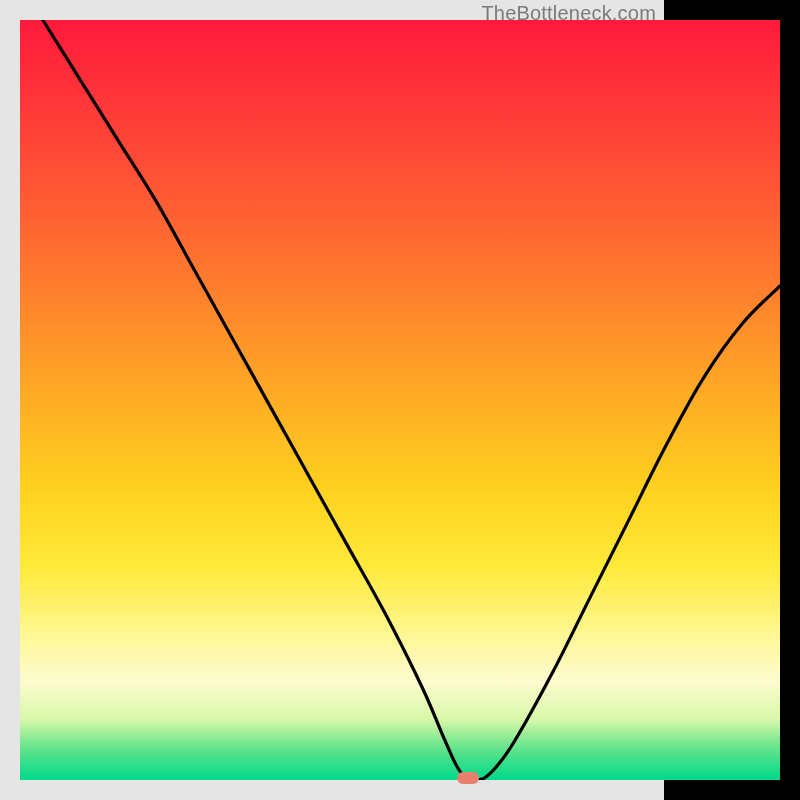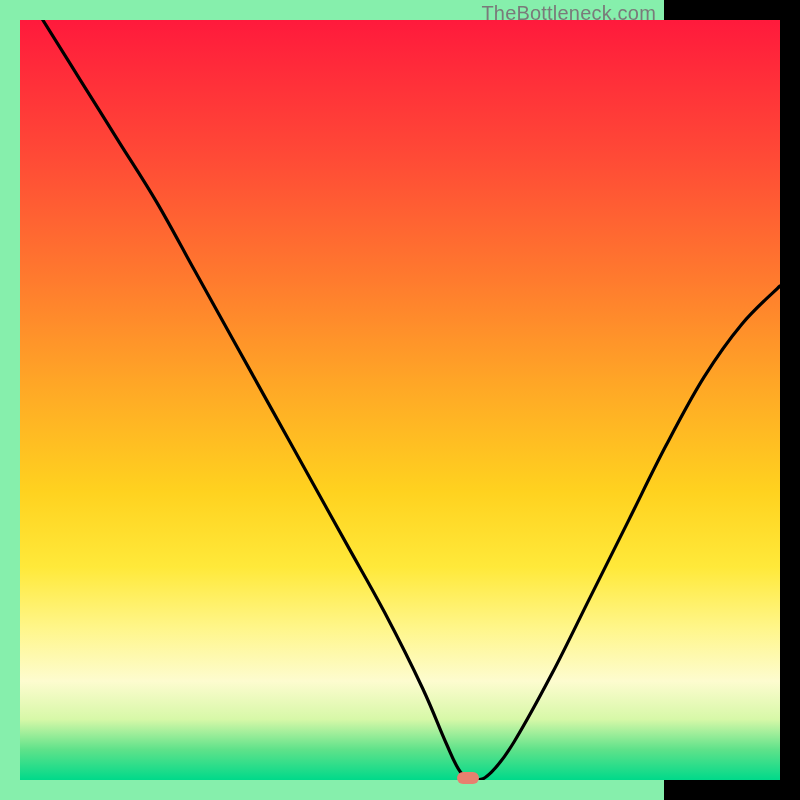--- a/index.html
+++ b/index.html
@@ -8,21 +8,21 @@
     width: 800px;
     height: 800px;
     background: #000;
     overflow: hidden;
     font-family: Arial, Helvetica, sans-serif;
   }
   .frame {
     position: relative;
     width: 664px;
     height: 800px;
-    background: #86efac;
+    background: #e5e5e5;
     text-decoration: underline;
   }
   .plot {
     position: absolute;
     left: 20px;
     top: 20px;
     width: 760px;
     height: 760px;
     
     background: linear-gradient(

